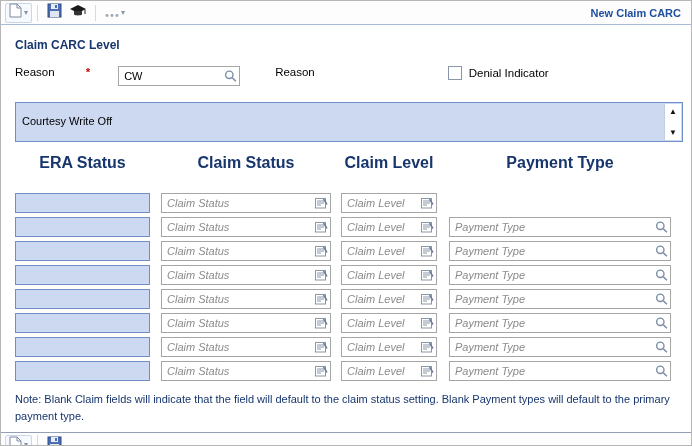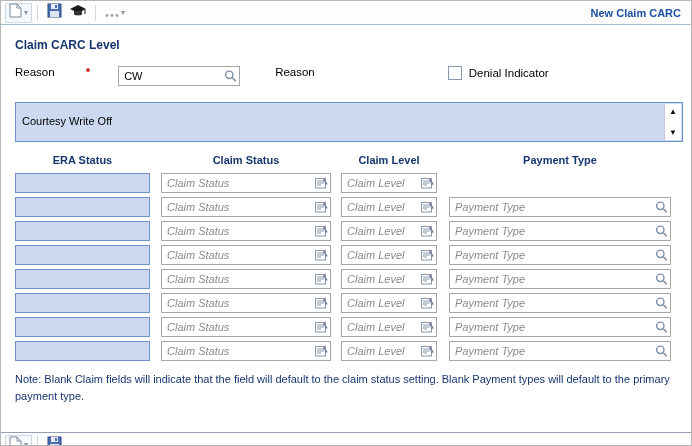--- a/index.html
+++ b/index.html
@@ -62,21 +62,21 @@
     position: absolute; top: 1px; right: 1px; bottom: 1px; width: 17px;
     background: #fff; border-left: 1px solid #c3cddd;
     display: flex; flex-direction: column; justify-content: space-between;
   }
   .scroll-btn {
     height: 15px; display: flex; align-items: center; justify-content: center;
     background: #fff; cursor: pointer;
   }
   .tri { font-size: 8px; color: #111; line-height: 1; }
   
-  .hdr-row { display: flex; font-size: 11px; font-weight: bold; color: #17366e; margin-bottom: 7px; }
+  .hdr-row { display: flex; font-size: 16px; font-weight: bold; color: #17366e; margin-bottom: 21px; }
   .col-era { width: 135px; margin-right: 11px; }
   .col-cs  { width: 170px; margin-right: 10px; }
   .col-cl  { width: 96px;  margin-right: 12px; }
   .col-pt  { width: 222px; }
   .hdr-row > div { text-align: center; }
   .t-row { display: flex; margin-bottom: 4px; }
   .t-row .fld input { padding-right: 19px; }
   .era-input {
     height: 20px; width: 100%; background: #ccd9f1 !important;
     border: 1px solid #6f8fc9 !important; padding: 0 5px !important;

